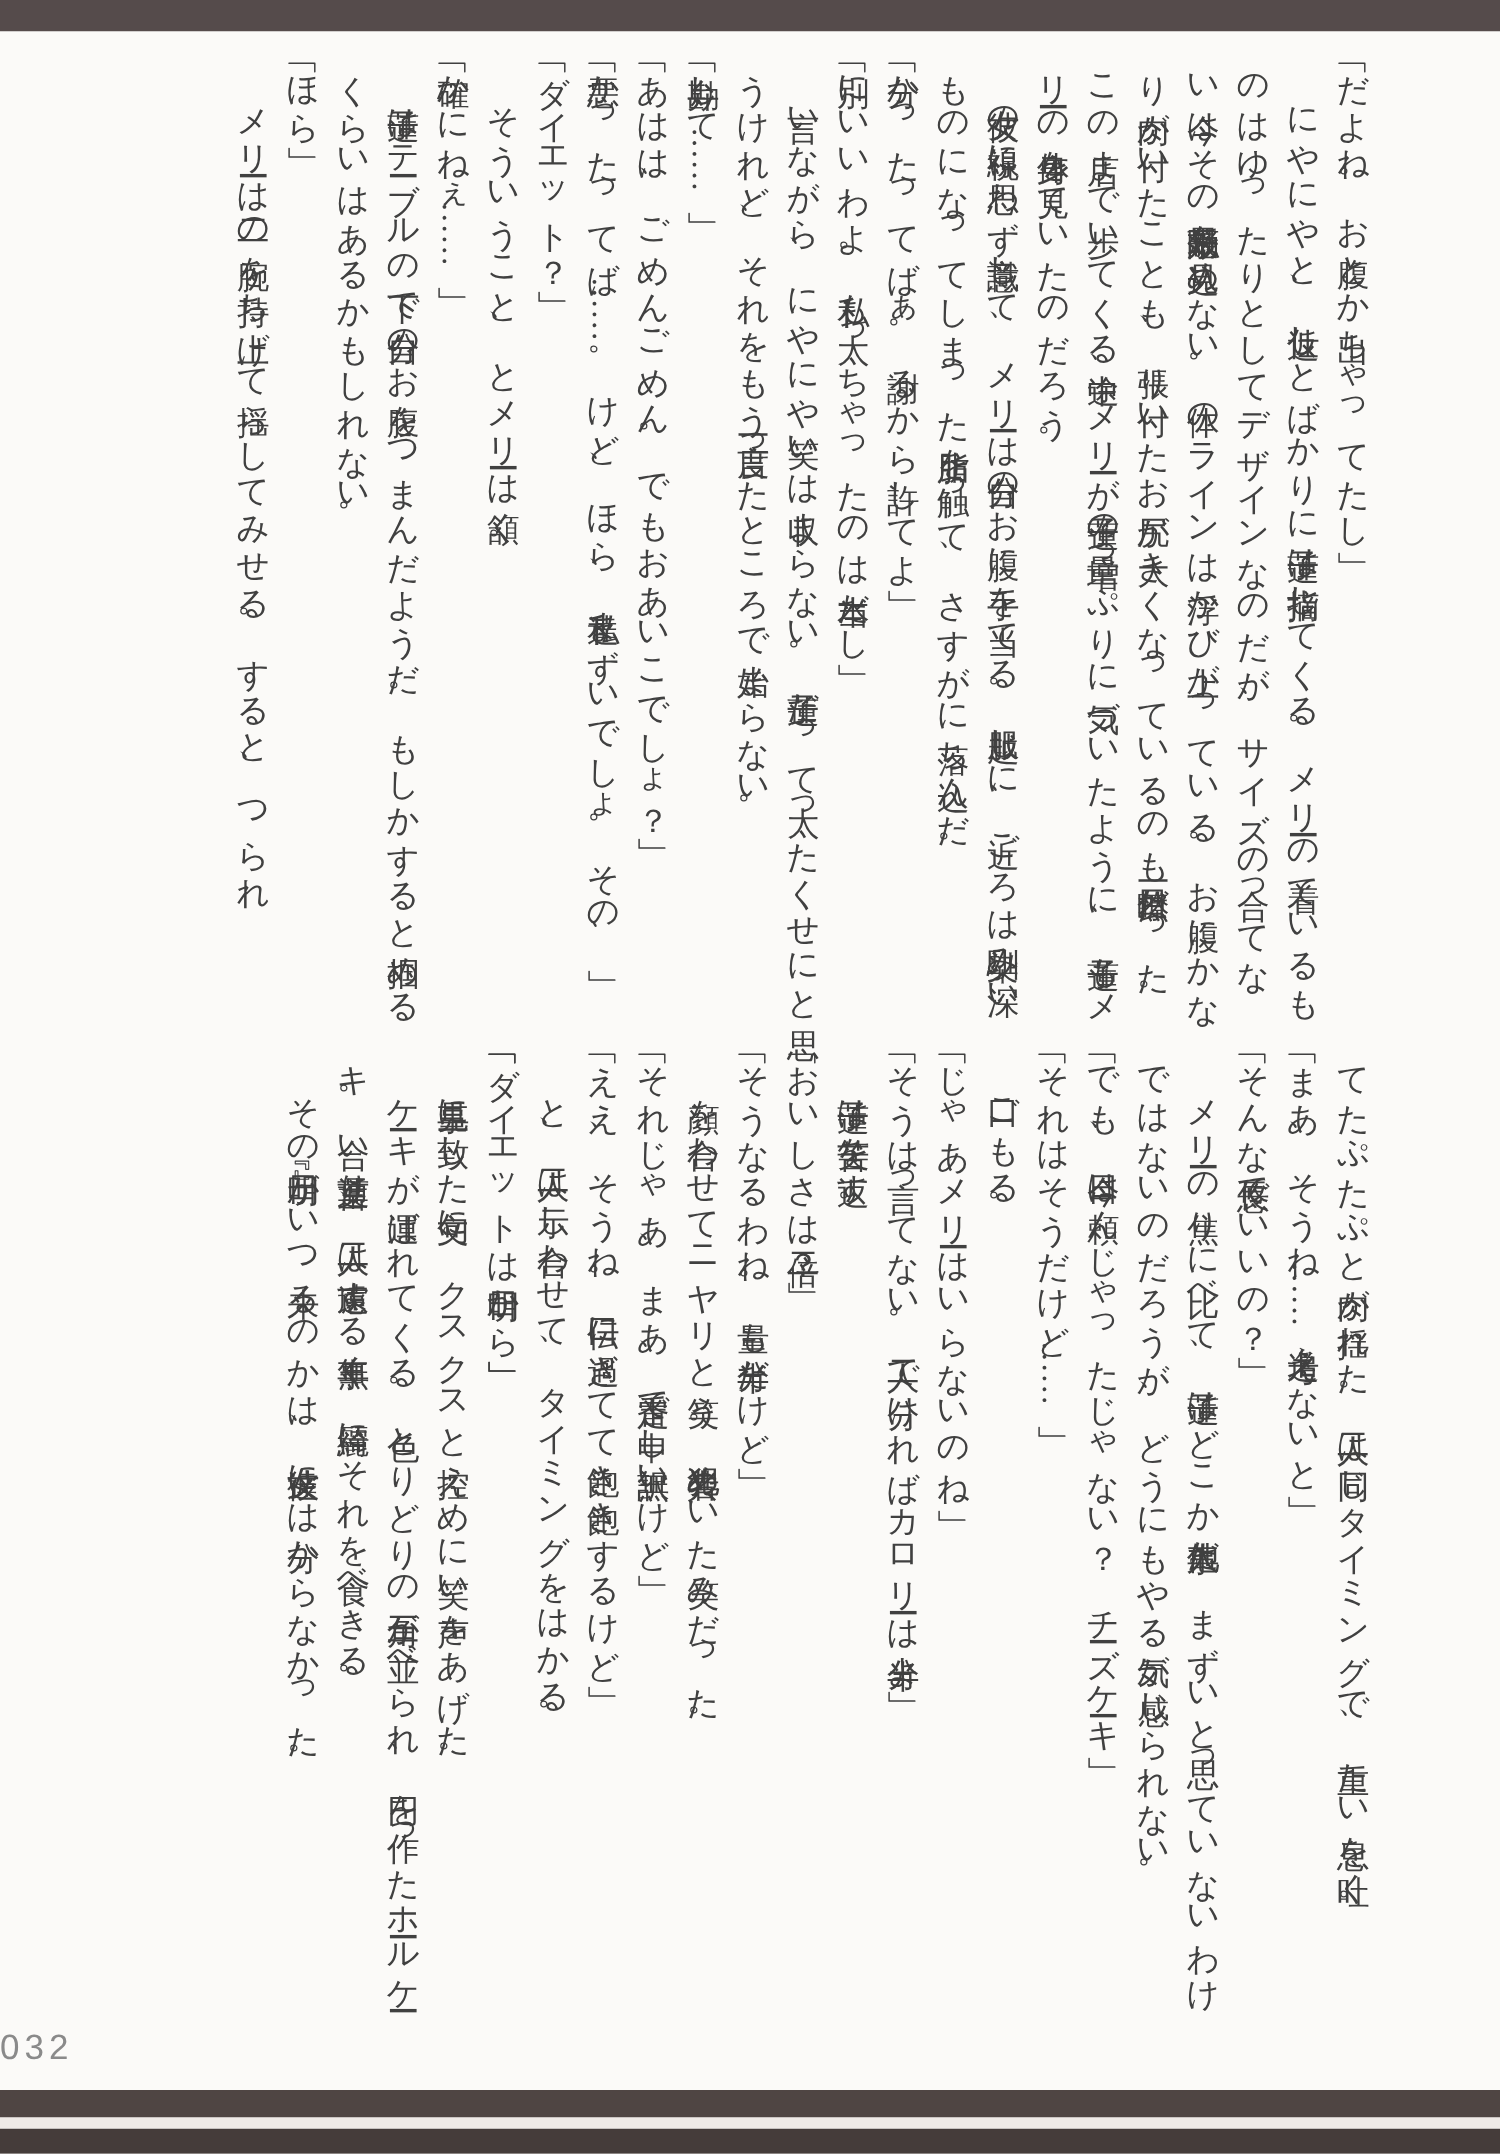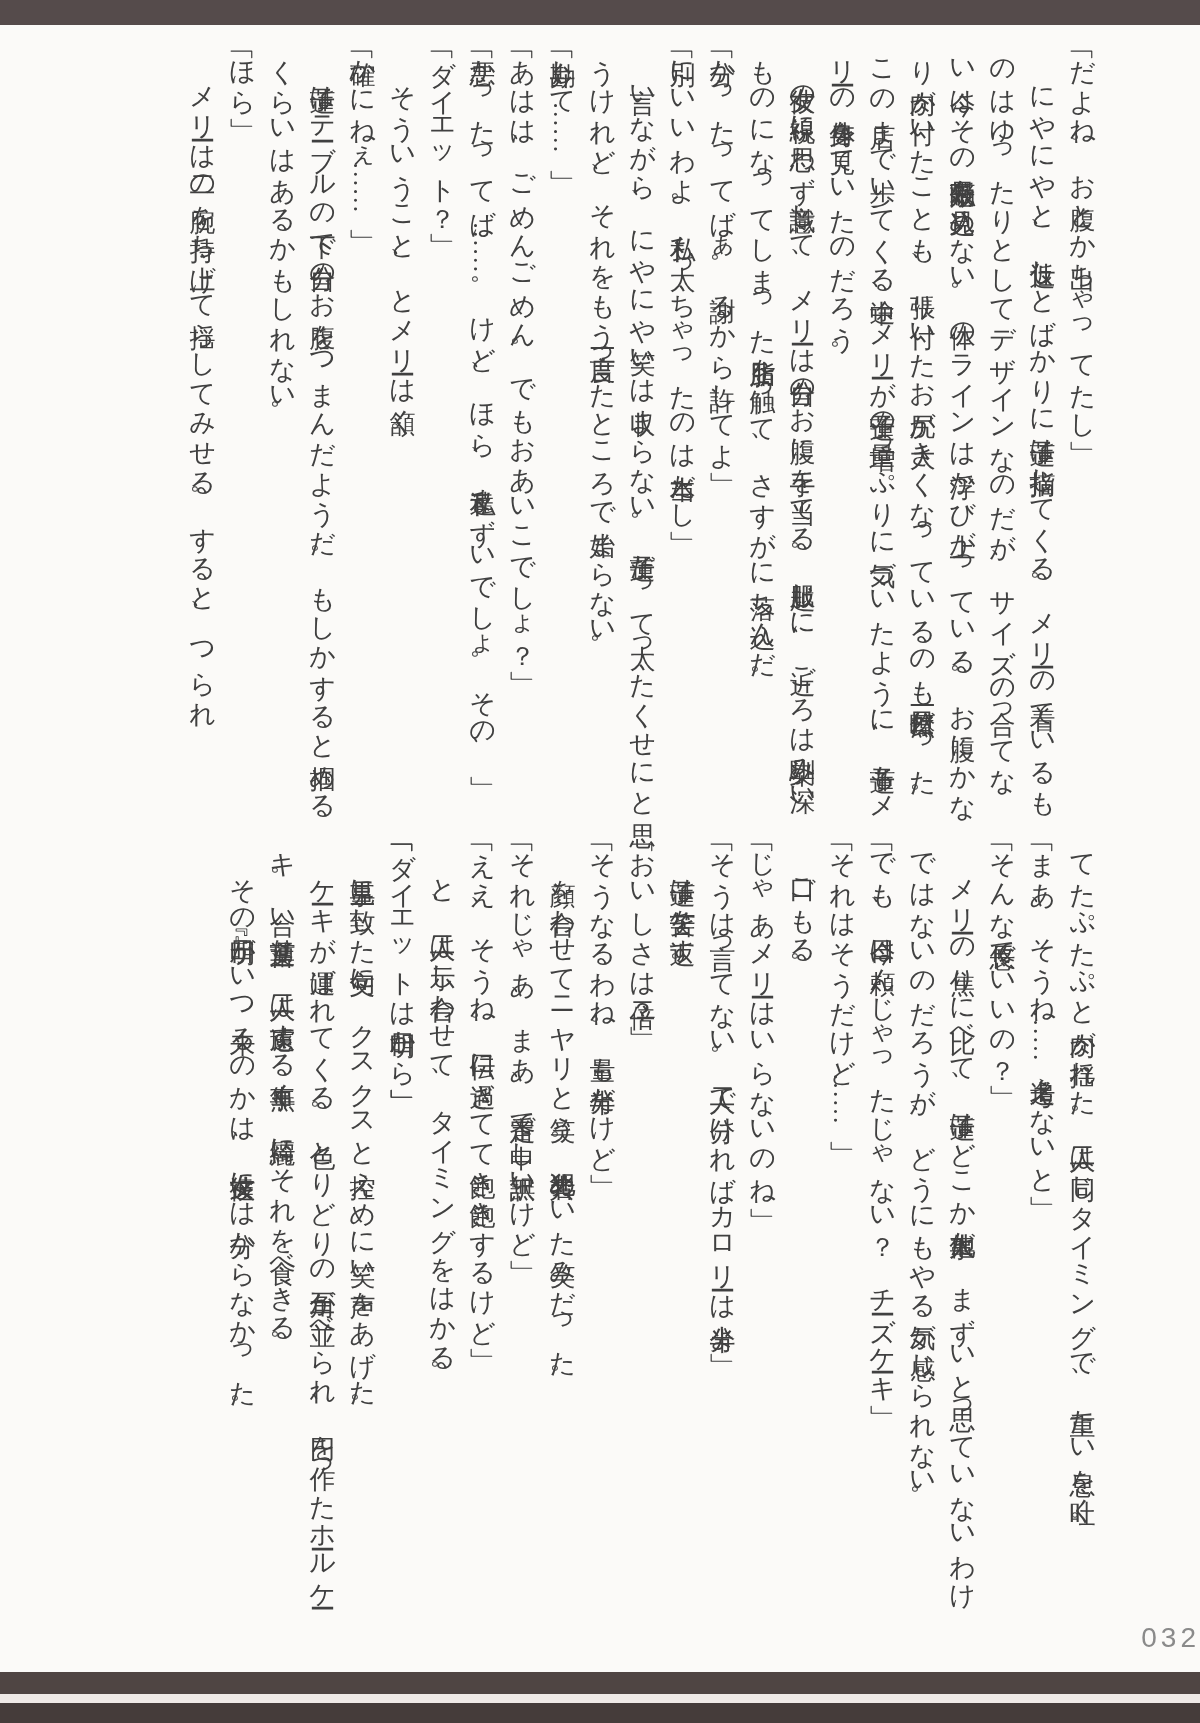--- a/index.html
+++ b/index.html
@@ -37,21 +37,21 @@
     padding: 0;
     font-size: 26px;
     line-height: 40px;
     letter-spacing: 0;
   }
   .page-number {
     position: absolute;
     top: 1622px;
     left: 0;
     width: 1200px;
-    text-align: right;
+    text-align: left;
     font-family: "Liberation Sans", "DejaVu Sans", sans-serif;
     font-size: 28px;
     letter-spacing: 4px;
     color: #8a8a8a;
   }
 </style>
 </head>
 <body>
 
 <div class="page">

